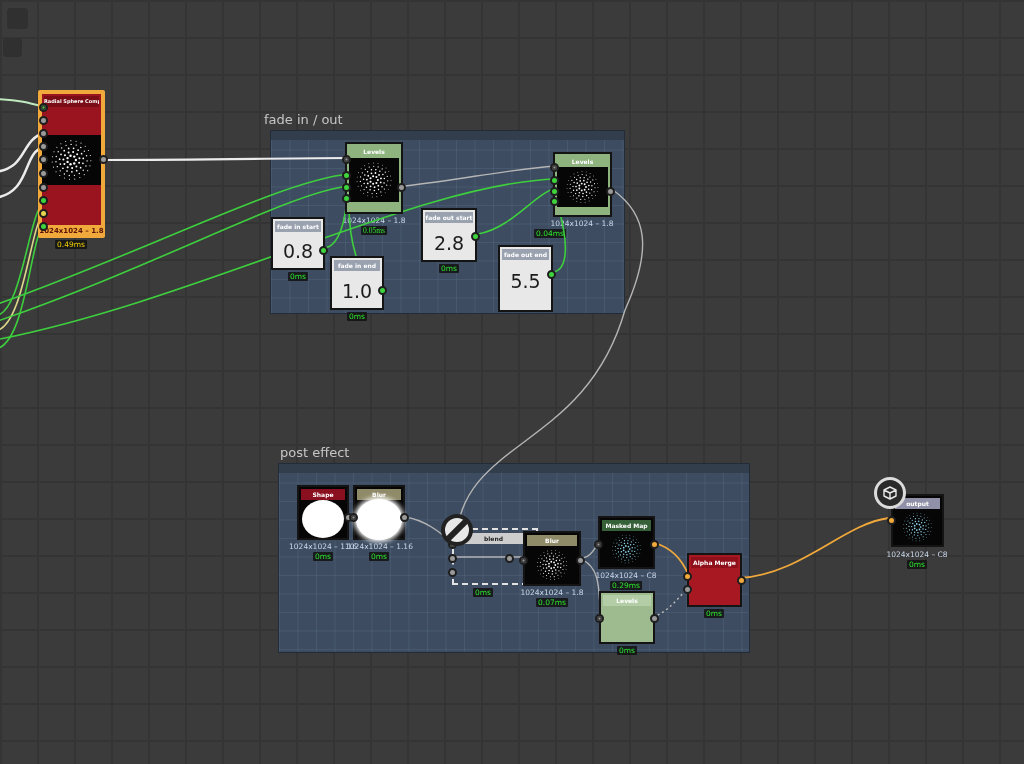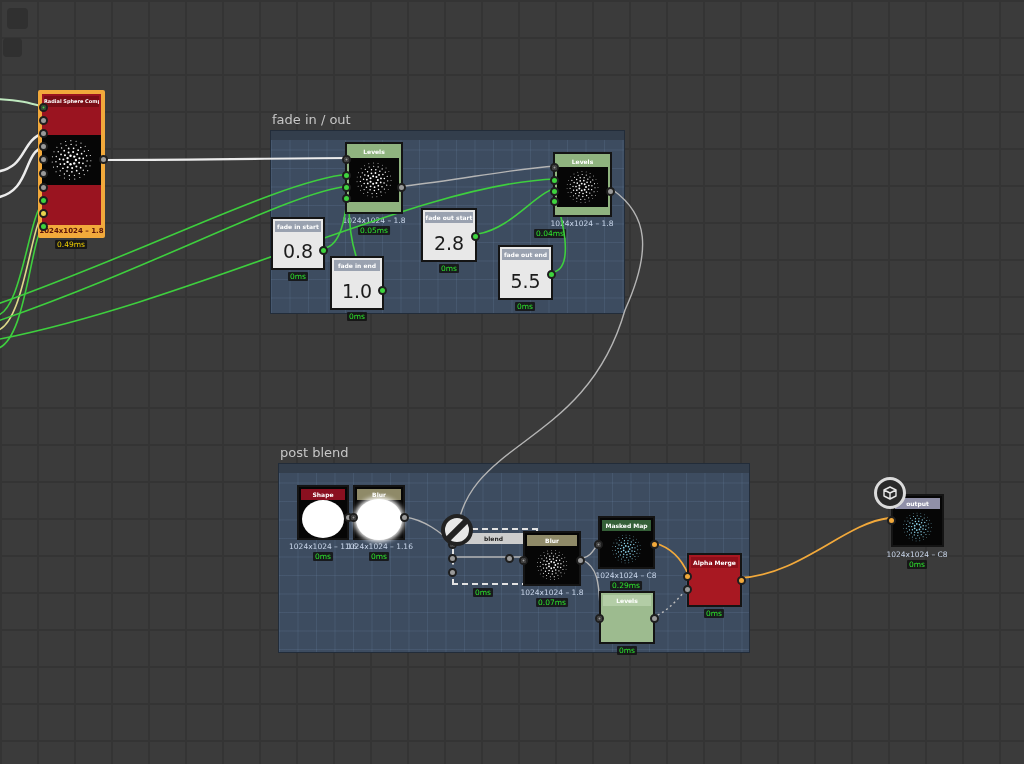--- a/index.html
+++ b/index.html
@@ -42,26 +42,26 @@
   .value{position:absolute;left:0;right:0;text-align:center;font-size:19px;color:#1c1c1c;}
 </style>
 </head>
 <body>
 
 <div id="stage">
 
   <div class="tile" style="left:7px;top:8px;width:21px;height:21px;"></div>
   <div class="tile" style="left:3px;top:38px;width:19px;height:19px;"></div>
 
-  <div class="group-title" style="left:272px;top:112px;">fade in / out</div>
+  <div class="group-title" style="left:264px;top:112px;">fade in / out</div>
   <div class="group" style="left:270px;top:130px;width:355px;height:184px;">
     <div class="group-bar"></div>
   </div>
 
-  <div class="group-title" style="left:280px;top:445px;">post blend</div>
+  <div class="group-title" style="left:280px;top:445px;">post effect</div>
   <div class="group" style="left:278px;top:463px;width:472px;height:190px;">
     <div class="group-bar"></div>
   </div>
 
   <svg class="wires" width="1024" height="764" viewBox="0 0 1024 764">
     <path d="M -5 99 C 20 100 30 103 44 107" stroke="#bfe9bf" stroke-width="2" fill="none"></path>
     <path d="M -5 172 C 28 168 20 140 44 133" stroke="#ececec" stroke-width="2.5" fill="none"></path>
     <path d="M -5 198 C 32 192 22 152 44 147" stroke="#ececec" stroke-width="2.5" fill="none"></path>
     <path d="M -5 316 C 22 314 28 215 44 201" stroke="#3ecf3e" stroke-width="1.6" fill="none"></path>
     <path d="M -5 331 C 24 328 30 225 44 212" stroke="#ded98a" stroke-width="1.6" fill="none"></path>
@@ -264,21 +264,21 @@
           <circle cx="6.66" cy="14.00" r="0.43" fill="#ffffff"></circle>
         </svg>
       </div>
     <div class="conn gray ring" style="left:-5px;top:11px;"></div>
     <div class="conn green" style="left:-5px;top:27px;"></div>
     <div class="conn green" style="left:-5px;top:39px;"></div>
     <div class="conn green" style="left:-5px;top:50px;"></div>
     <div class="conn gray" style="right:-5px;top:39px;"></div>
   </div>
   <div class="reslabel" style="left:374px;top:216px;">1024x1024 – 1.8</div>
-  <div class="ms" style="left:374px;top:226px;">0.05ms</div>
+  <div class="ms" style="left:374px;top:226px;font-family:Liberation Serif, serif;">0.05ms</div>
 
   <div class="node" style="left:553px;top:152px;width:59px;height:65px;background:#8fb37f;border:2px solid #141414;">
     <div class="hdr">Levels</div>
     <div class="viewer starburst" style="left:2px;top:13px;width:51px;height:40px;">
         <svg viewBox="-20 -20 40 40">
           <circle cx="3.50" cy="0.00" r="0.95" fill="#ffffff"></circle>
           <circle cx="2.18" cy="2.74" r="0.95" fill="#ffffff"></circle>
           <circle cx="-0.78" cy="3.41" r="0.95" fill="#ffffff"></circle>
           <circle cx="-3.15" cy="1.52" r="0.95" fill="#ffffff"></circle>
           <circle cx="-3.15" cy="-1.52" r="0.95" fill="#ffffff"></circle>
@@ -377,21 +377,21 @@
   </div>
   <div class="ms" style="left:357px;top:312px;">0ms</div>
 
   <div class="node" style="left:421px;top:208px;width:56px;height:54px;background:#e8e8e8;border:2px solid #141414;">
     <div class="hdr" style="background:#9aa2b0;">fade out start</div>
     <div class="value" style="top:22px;">2.8</div>
     <div class="conn green" style="right:-5px;top:22px;"></div>
   </div>
   <div class="ms" style="left:449px;top:264px;">0ms</div>
 
-  <div class="node" style="left:498px;top:245px;width:55px;height:55px;background:#e8e8e8;border:2px solid #141414;">
+  <div class="node" style="left:498px;top:245px;width:55px;height:67px;background:#e8e8e8;border:2px solid #141414;">
     <div class="hdr" style="background:#9aa2b0;">fade out end</div>
     <div class="value" style="top:23px;">5.5</div>
     <div class="conn green" style="right:-5px;top:23px;"></div>
   </div>
   <div class="ms" style="left:525px;top:302px;">0ms</div>
 
   <div class="node" style="left:297px;top:485px;width:52px;height:55px;background:#060606;border:2px solid #141414;">
     <div class="hdr" style="background:#8a1020;">Shape</div>
     <div class="whitecircle" style="left:3px;top:13px;width:42px;height:38px;"></div>
     <div class="conn gray" style="right:-6px;top:26px;"></div>

